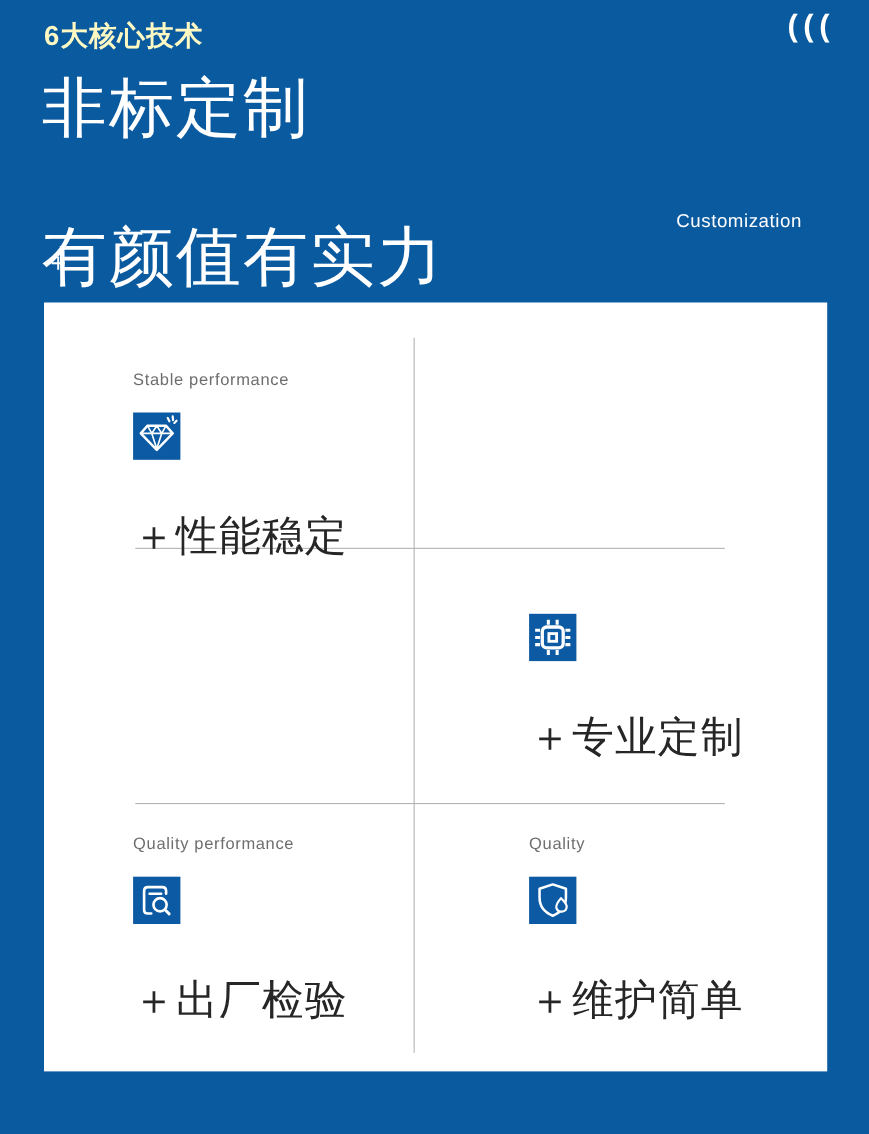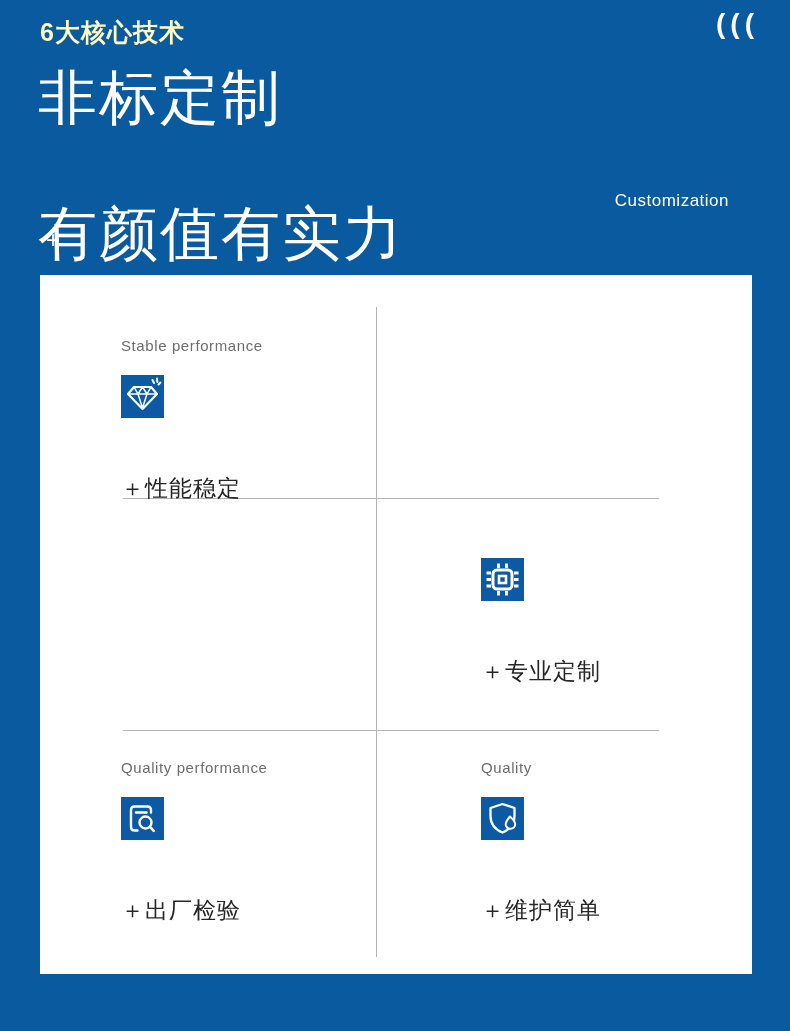--- a/index.html
+++ b/index.html
@@ -57,21 +57,21 @@
     display:block;color:#6e6e6e;font-size:15px;font-weight:400;
     letter-spacing:0.6px;line-height:18px;height:18px;
   }
   .cell .icon-box{
     display:block;width:43px;height:43px;margin-top:20px;
     background:#0b5aa3;
   }
   .cell .icon-box svg{display:block;width:43px;height:43px;}
   .cell .cn-text{
     display:block;margin-top:51px;
-    color:#262626;font-size:23px;font-weight:400;letter-spacing:1px;
+    color:#262626;font-size:38px;font-weight:400;letter-spacing:1px;
     line-height:38px;white-space:nowrap;
   }
 </style>
 </head>
 <body>
 
 <div class="eyebrow">6大核心技术</div>
 <div class="corner-marks">(((</div>
 <div class="big-title"><span>非标定制</span><br>
 <span>有颜值有实力</span></div>

